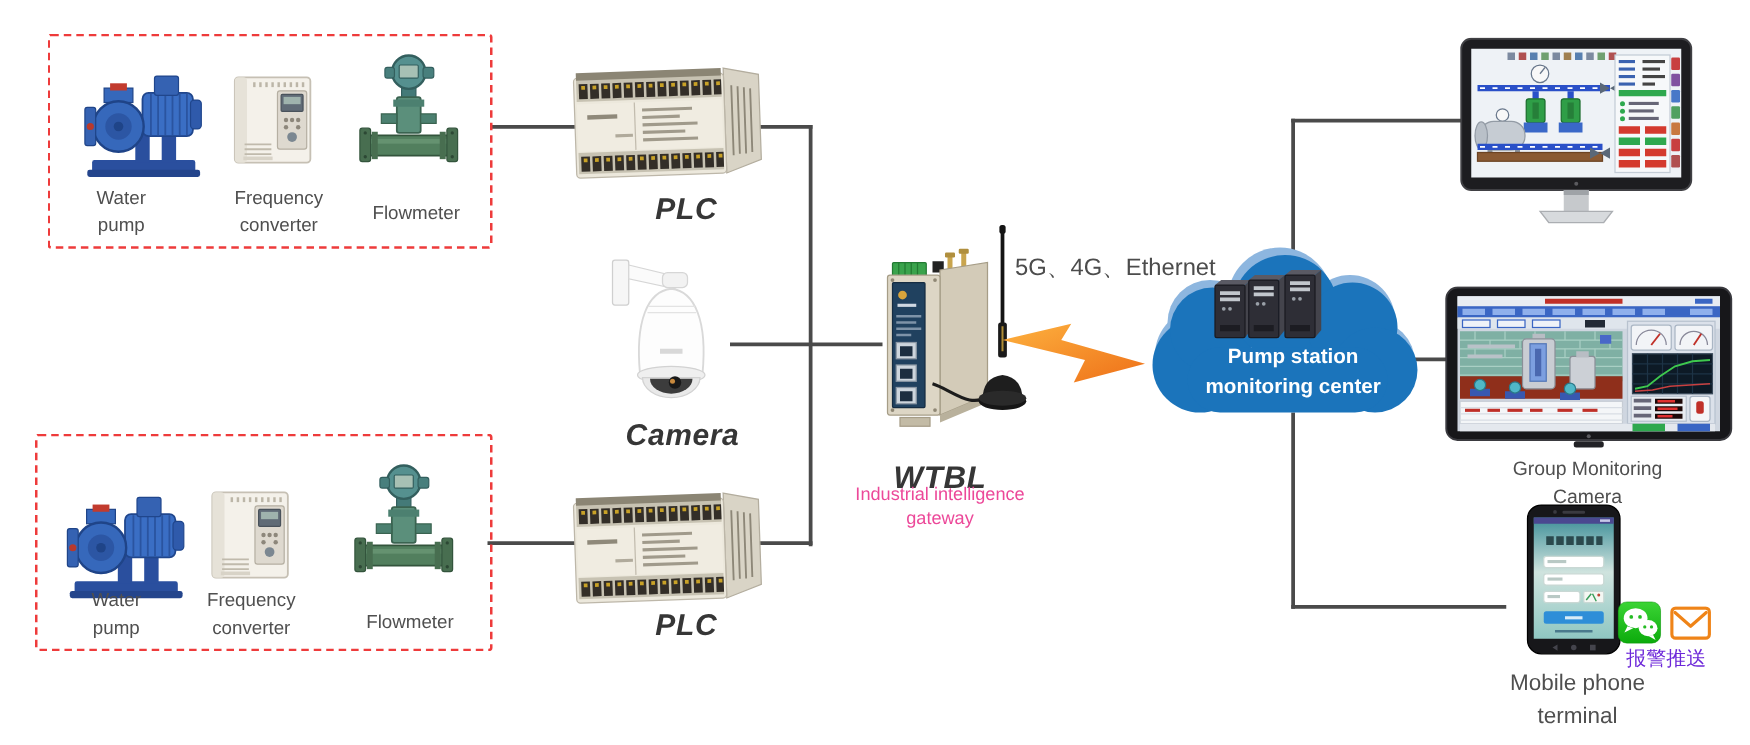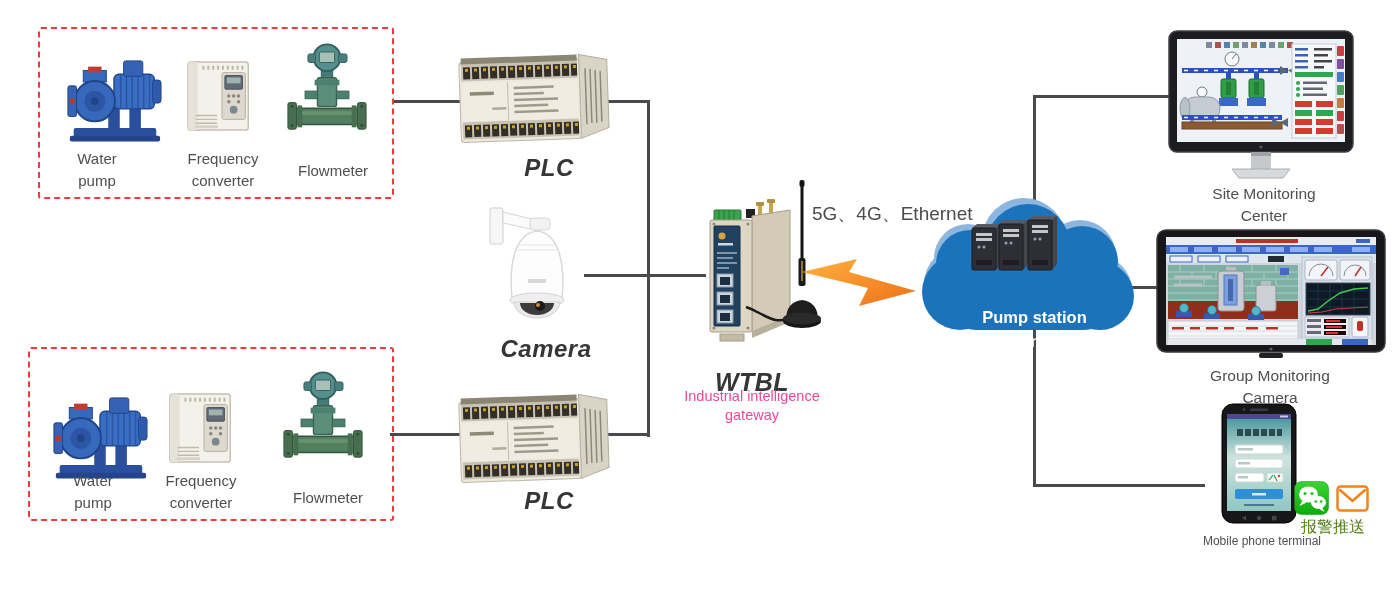--- a/index.html
+++ b/index.html
@@ -6,21 +6,21 @@
   .diagram{position:relative;width:1400px;height:596px;background:#fff;overflow:hidden;
            font-family:"Liberation Sans",sans-serif;}
   .abs{position:absolute;}
   .line{position:absolute;background:#4a4a4a;}
   .dashed-box{position:absolute;border:2px dashed #ee3b3b;border-radius:3px;background:transparent;}
   .lbl{position:absolute;text-align:center;color:#4f4f4f;font-size:15px;line-height:1.45;}
   .lbl-big{position:absolute;text-align:center;color:#363636;font-size:24px;font-weight:600;letter-spacing:.5px;font-style:italic;}
   .lbl-mid{position:absolute;text-align:center;color:#ec4899;font-size:14.5px;line-height:1.3;}
   .cloud-text{position:absolute;text-align:center;color:#ffffff;font-size:16.5px;font-weight:600;line-height:1.45;}
   .wireless{position:absolute;color:#4c4c4c;font-size:19px;white-space:nowrap;}
-  .push{position:absolute;text-align:center;color:#4d7c0f;font-size:16px;}
+  .push{position:absolute;text-align:center;color:#6d28d9;font-size:16px;}
 </style>
 </head>
 <body>
 
 <div class="diagram">
 
   <div class="line" style="left:392px;top:100px;width:70px;height:3px;"></div>
   <div class="line" style="left:606px;top:100px;width:44px;height:3px;"></div>
   <div class="line" style="left:647px;top:100px;width:3px;height:337px;"></div>
   <div class="line" style="left:390px;top:433px;width:72px;height:3px;"></div>
@@ -358,21 +358,21 @@
         <polygon points="24,4 29,0 29,48 24,54" fill="#44444c"></polygon>
         <rect x="0" y="4" width="24" height="50" rx="1.5" fill="#2e2e36" stroke="#1a1a20"></rect>
         <rect x="4" y="9" width="16" height="3" fill="#c2c7cd"></rect>
           <rect x="4" y="14" width="16" height="3" fill="#c2c7cd"></rect>
         <circle cx="7" cy="23" r="1.5" fill="#9aa0a8"></circle>
           <circle cx="12" cy="23" r="1.5" fill="#9aa0a8"></circle>
         <rect x="4" y="44" width="16" height="5" fill="#1c1c22"></rect>
       </g>
     </g>
   </svg>
-  <div class="cloud-text" style="left:952px;top:274px;width:165px;margin-top:32px;">Pump station monitoring center</div>
+  <div class="cloud-text" style="left:952px;top:274px;width:165px;">Pump station monitoring center</div>
 
   <svg class="abs" style="left:1168px;top:30px;" width="192" height="152" viewBox="0 0 192 152">
     <rect x="1" y="1" width="184" height="121" rx="8" fill="#1d1d20" stroke="#404044" stroke-width="1.5"></rect>
     <rect x="9" y="9" width="168" height="103" fill="#eef2f6"></rect>
     <g>
       <rect x="38" y="12" width="6" height="6" fill="#7c8aa0"></rect>
         <rect x="47" y="12" width="6" height="6" fill="#b05050"></rect>
       <rect x="56" y="12" width="6" height="6" fill="#5880b0"></rect>
         <rect x="65" y="12" width="6" height="6" fill="#70a070"></rect>
       <rect x="74" y="12" width="6" height="6" fill="#7c8aa0"></rect>
@@ -445,21 +445,20 @@
         <rect x="169" y="55" width="7" height="10" rx="1" fill="#50a060"></rect>
       <rect x="169" y="68" width="7" height="10" rx="1" fill="#c87840"></rect>
         <rect x="169" y="81" width="7" height="10" rx="1" fill="#c84040"></rect>
       <rect x="169" y="94" width="7" height="10" rx="1" fill="#b05050"></rect>
     </g>
     <circle cx="93" cy="117" r="1.6" fill="#5a5a5e"></circle>
     <rect x="83" y="122" width="20" height="17" fill="#c6c9cc"></rect>
     <rect x="83" y="122" width="20" height="4" fill="#9fa3a7"></rect>
     <path d="M64,139 h58 l-7,9 h-44 z" fill="#d7dadd" stroke="#abaeb2"></path>
   </svg>
-  <div class="lbl" style="left:1199px;top:183px;width:130px;font-size:15.5px;">Site Monitoring Center</div>
 
   <svg class="abs" style="left:1156px;top:229px;" width="236" height="132" viewBox="0 0 236 132">
     <rect x="1" y="1" width="228" height="122" rx="9" fill="#17171a" stroke="#3a3a3f" stroke-width="1.5"></rect>
     <rect x="10" y="8" width="210" height="108" fill="#cfd6e0"></rect>
     <rect x="10" y="8" width="210" height="8" fill="#e8ecf2"></rect>
     <rect x="80" y="10" width="62" height="4" fill="#c03028"></rect>
     <rect x="200" y="10" width="14" height="4" fill="#3a66c4"></rect>
     <rect x="10" y="16" width="210" height="9" fill="#3a66c4"></rect>
     <g fill="#8fb0ec">
       <rect x="14" y="18" width="18" height="5"></rect>
@@ -576,21 +575,21 @@
     <circle cx="59" cy="73" r="1.2" fill="#c04838"></circle>
     <rect x="15" y="86" width="48" height="10" rx="2" fill="#2e8ed8"></rect>
     <rect x="32" y="90" width="14" height="2.5" fill="#d8ecf8"></rect>
     <rect x="24" y="101" width="30" height="2" fill="#4a7a8c"></rect>
     <g fill="#44444c">
       <polygon points="22,115 26,112.5 26,117.5"></polygon>
       <circle cx="39" cy="115" r="2.2"></circle>
       <rect x="52" y="112.8" width="4.5" height="4.5"></rect>
     </g>
   </svg>
-  <div class="lbl" style="left:1197px;top:533px;width:130px;font-size:12px;">Mobile phone terminal</div>
+  <div class="lbl" style="left:1197px;top:533px;width:130px;font-size:18px;">Mobile phone terminal</div>
 
   <svg class="abs" style="left:1294px;top:481px;" width="35" height="34" viewBox="0 0 35 34">
     <defs>
       <linearGradient id="wc" x1="0" y1="0" x2="0" y2="1">
         <stop offset="0" stop-color="#3bd435"></stop>
           <stop offset="1" stop-color="#0cab0c"></stop>
       </linearGradient>
     </defs>
     <rect x="0.5" y="0.5" width="34" height="33" rx="7" fill="url(#wc)" stroke="#0a960a" stroke-width="0.5"></rect>
     <ellipse cx="14.5" cy="13.5" rx="9.5" ry="8" fill="#ffffff"></ellipse>

